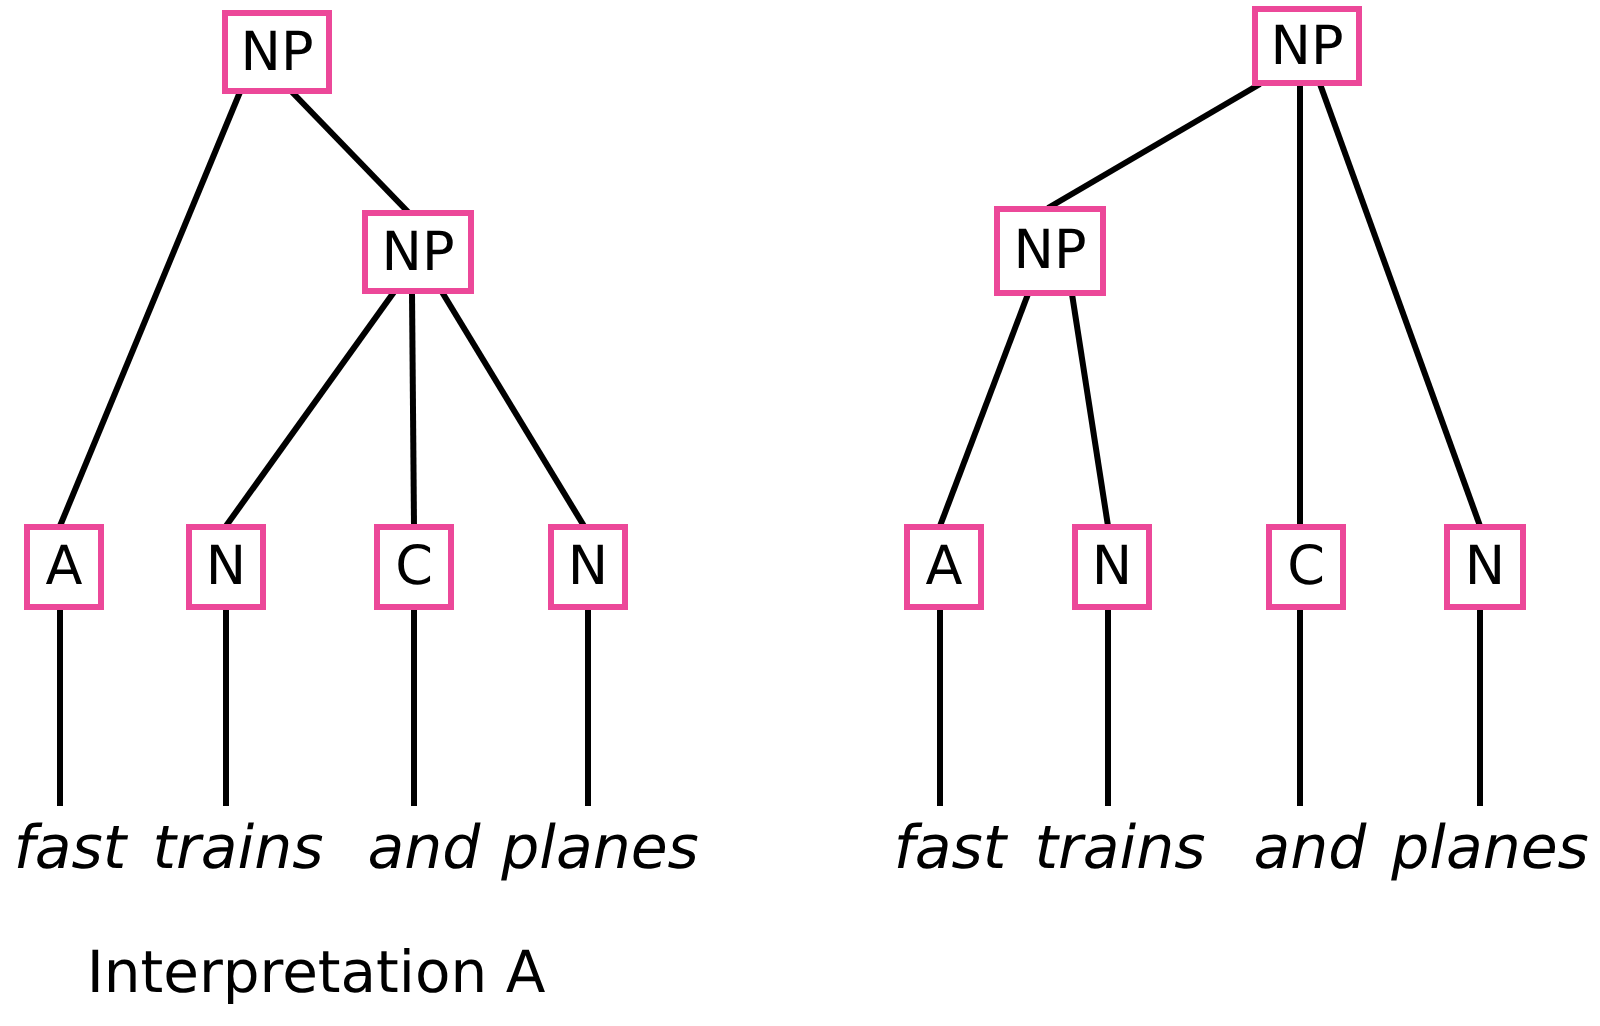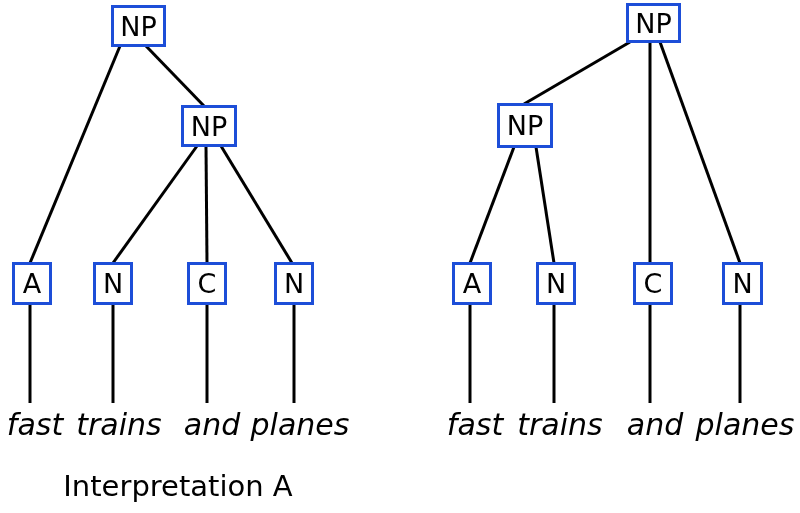--- a/index.html
+++ b/index.html
@@ -23,21 +23,21 @@
     width: 800px;
     height: 513px;
   }
   .edges line {
     stroke: #000000;
     stroke-width: 3;
   }
   .node {
     position: absolute;
     box-sizing: border-box;
-    border: 3px solid #1d4ed8;
+    border: 3px solid #ec4899;
     background: #ffffff;
     display: flex;
     align-items: center;
     justify-content: center;
     font-size: 27px;
     line-height: 1;
   }
   .word {
     position: absolute;
     width: 140px;
@@ -87,21 +87,21 @@
   <div class="node" style="left:12px; top:262px; width:40px; height:43px;">A</div>
   <div class="node" style="left:93px; top:262px; width:40px; height:43px;">N</div>
   <div class="node" style="left:187px; top:262px; width:40px; height:43px;">C</div>
   <div class="node" style="left:274px; top:262px; width:40px; height:43px;">N</div>
 
   <div class="word" style="left:-35px; top:410px;">fast</div>
   <div class="word" style="left:49px; top:410px;">trains</div>
   <div class="word" style="left:142px; top:410px;">and</div>
   <div class="word" style="left:230px; top:410px;">planes</div>
 
-  <div class="caption" style="left:28px; top:472px;">Interpretation A</div>
+  <div class="caption" style="left:8px; top:472px;">Interpretation A</div>
 
   <div class="node" style="left:626px; top:3px; width:55px; height:40px;">NP</div>
   <div class="node" style="left:497px; top:103px; width:56px; height:45px;">NP</div>
   <div class="node" style="left:452px; top:262px; width:40px; height:43px;">A</div>
   <div class="node" style="left:536px; top:262px; width:40px; height:43px;">N</div>
   <div class="node" style="left:633px; top:262px; width:40px; height:43px;">C</div>
   <div class="node" style="left:722px; top:262px; width:41px; height:43px;">N</div>
 
   <div class="word" style="left:405px; top:410px;">fast</div>
   <div class="word" style="left:490px; top:410px;">trains</div>

